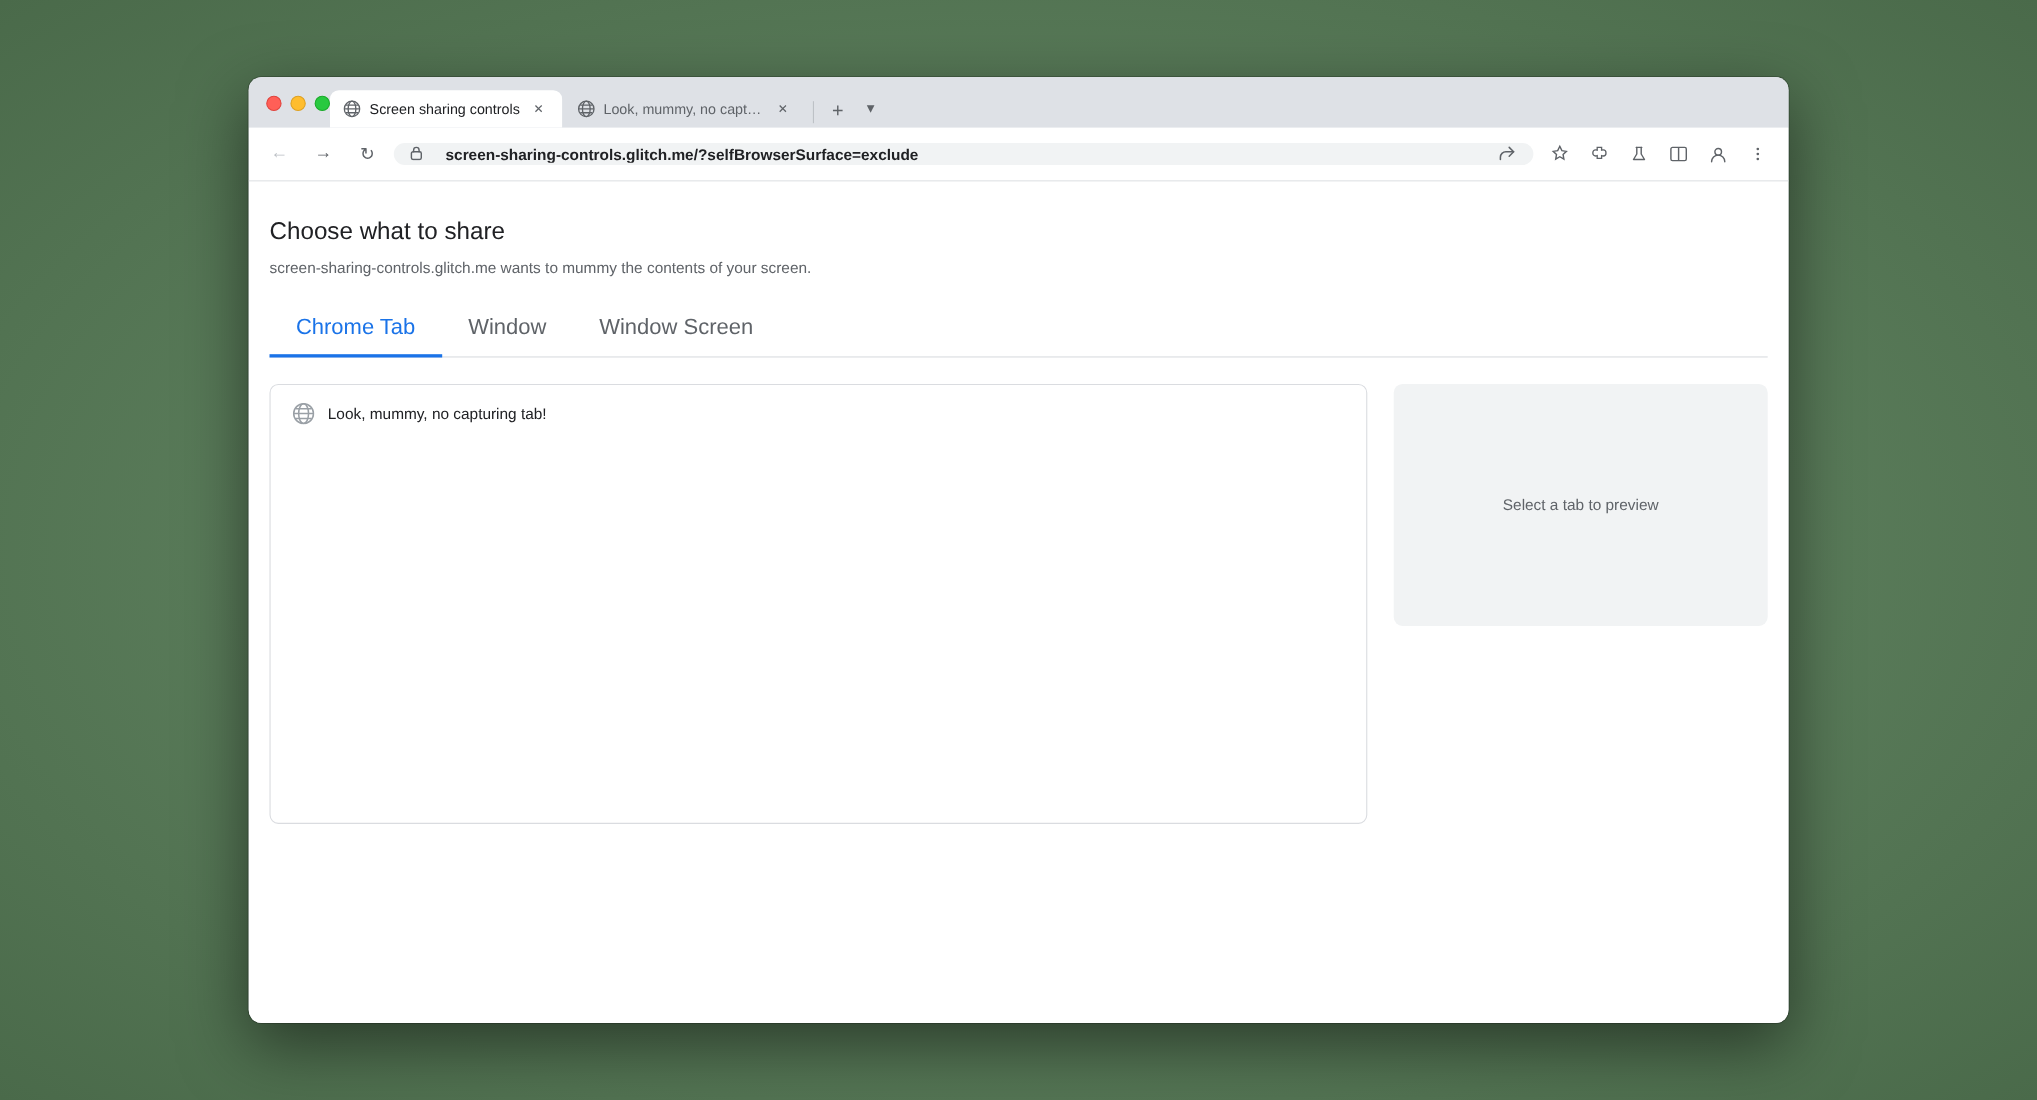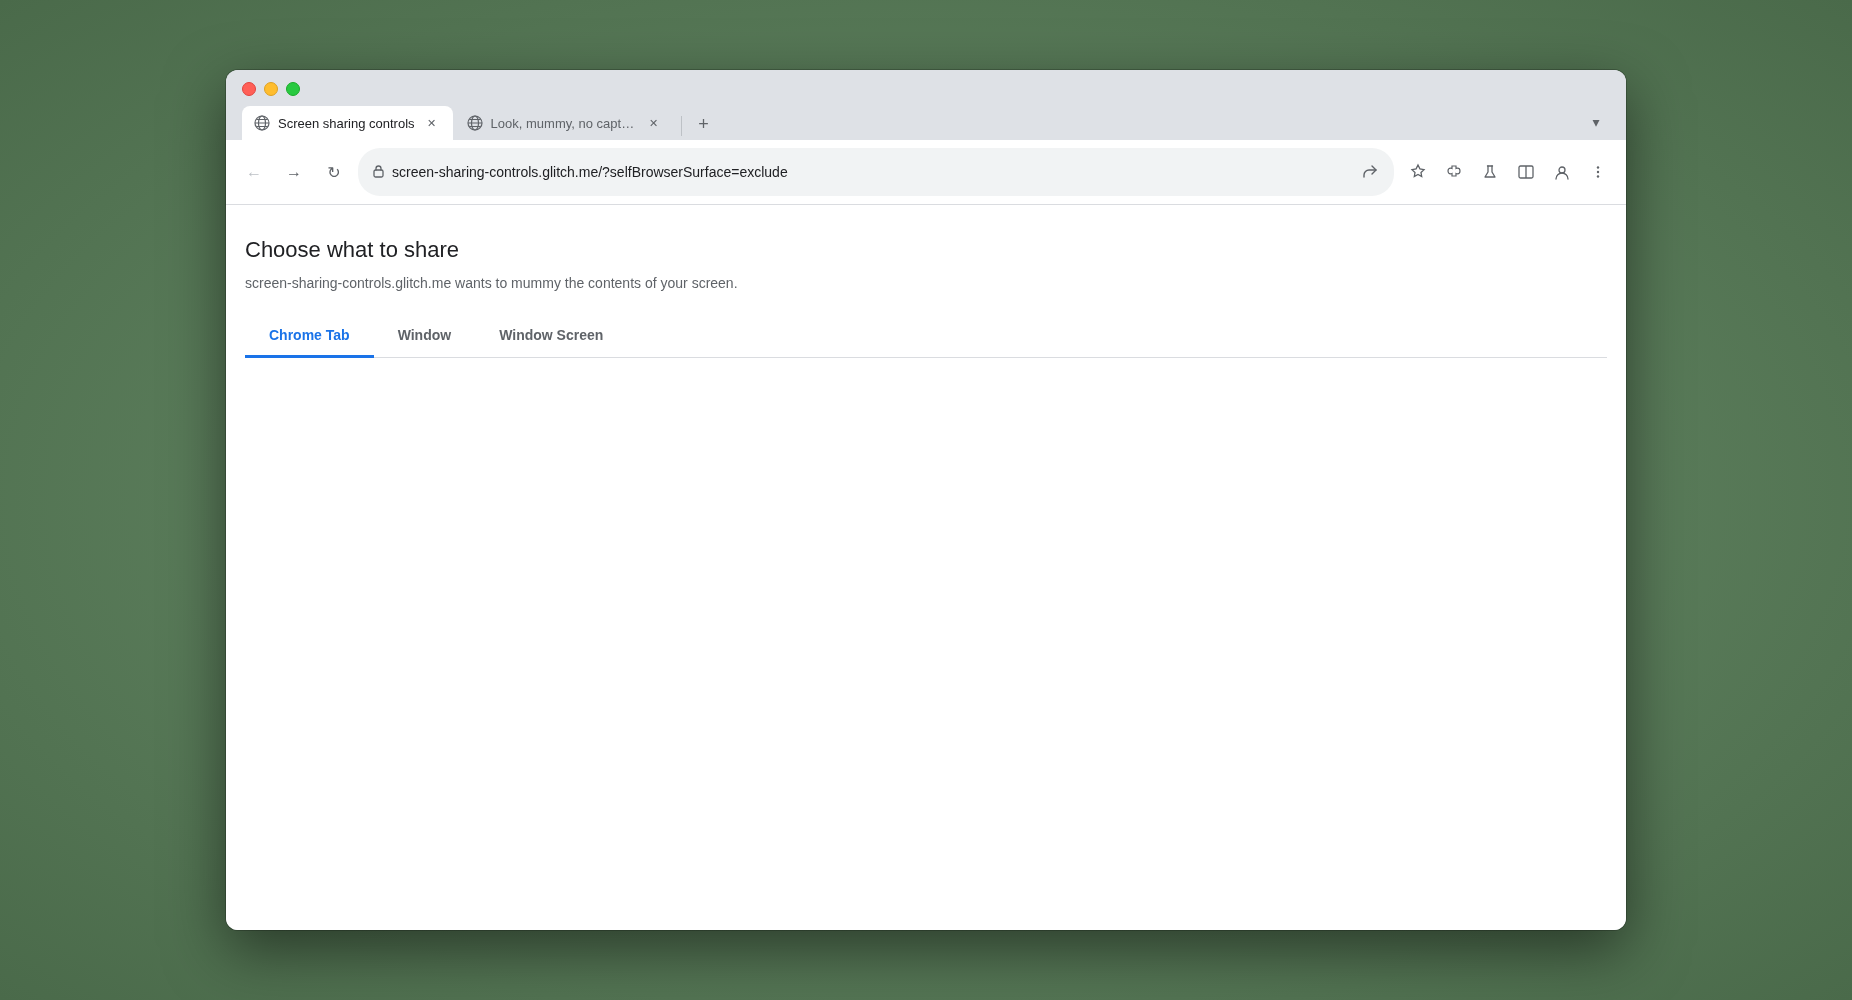--- a/index.html
+++ b/index.html
@@ -24,21 +24,21 @@
       overflow: hidden;
       display: flex;
       flex-direction: column;
     }
 
     
     .title-bar {
       background: #dee1e6;
       padding: 12px 16px 0 16px;
       display: flex;
-      flex-direction: column;
+      flex-direction: row;
     }
 
     .traffic-lights {
       display: flex;
       gap: 8px;
       margin-bottom: 10px;
       align-items: center;
     }
 
     .traffic-light {
@@ -166,22 +166,23 @@
     }
     .nav-btn.disabled { color: #bdc1c6; cursor: default; }
 
     .address-bar {
       flex: 1;
       display: flex;
       align-items: center;
       background: #f1f3f4;
       border-radius: 22px;
       padding: 6px 14px;
-      gap: 7px;
-      height: 48px;
+      gap: 20px;
+      height: 20px;
+      font-weight: bold;
     }
 
     .lock-icon {
       color: #5f6368;
       font-size: 13px;
     }
 
     .address-text {
       flex: 1;
       font-size: 14px;
@@ -242,26 +243,26 @@
 
     
     .share-tabs {
       display: flex;
       border-bottom: 1px solid #dadce0;
       margin-bottom: 24px;
     }
 
     .share-tab {
       padding: 12px 24px;
-      font-size: 14px;
+      font-size: 20px;
       cursor: pointer;
       color: #5f6368;
       border-bottom: 3px solid transparent;
       margin-bottom: -1px;
-      font-weight: 700;
+      font-weight: 400;
     }
 
     .share-tab.active {
       color: #1a73e8;
       border-bottom-color: #1a73e8;
     }
 
     
     .share-content {
       display: flex;
@@ -442,14 +443,35 @@
   <div class="page-content">
     <h1 class="dialog-title">Choose what to share</h1>
     <p class="dialog-subtitle">screen-sharing-controls.glitch.me wants to mummy the contents of your screen.</p>
 
     <div class="share-tabs">
       <div class="share-tab active">Chrome Tab</div>
       <div class="share-tab">Window</div>
       <div class="share-tab">Window Screen</div>
     </div>
 
+    <div class="share-content">
+
+      <div class="tab-list">
+        <div class="tab-item">
+          <span class="tab-item-favicon">
+            <svg width="20" height="20" viewBox="0 0 20 20" fill="none">
+              <circle cx="10" cy="10" r="9" stroke="#9aa0a6" stroke-width="1.4" fill="none"></circle>
+              <ellipse cx="10" cy="10" rx="4.5" ry="9" stroke="#9aa0a6" stroke-width="1.4" fill="none"></ellipse>
+              <line x1="1" y1="10" x2="19" y2="10" stroke="#9aa0a6" stroke-width="1.4"></line>
+              <line x1="3" y1="5.5" x2="17" y2="5.5" stroke="#9aa0a6" stroke-width="1.4"></line>
+              <line x1="3" y1="14.5" x2="17" y2="14.5" stroke="#9aa0a6" stroke-width="1.4"></line>
+            </svg>
+          </span>
+          <span class="tab-item-title">Look, mummy, no capturing tab!</span>
+        </div>
+      </div>
+
+      <div class="preview-area">
+        <span class="preview-text">Select a tab to preview</span>
+      </div>
+    </div>
   </div>
 </div>
 
 </body></html>

